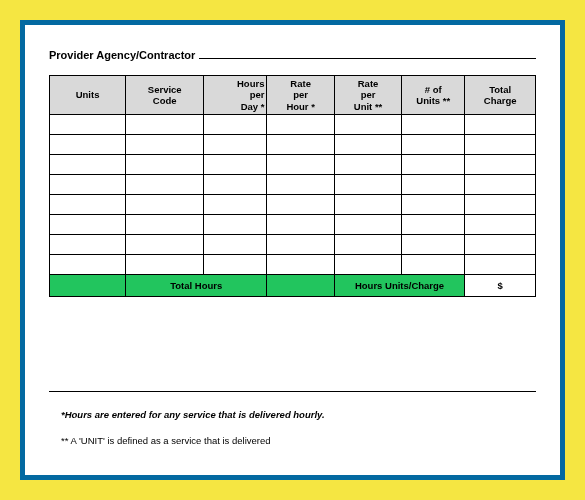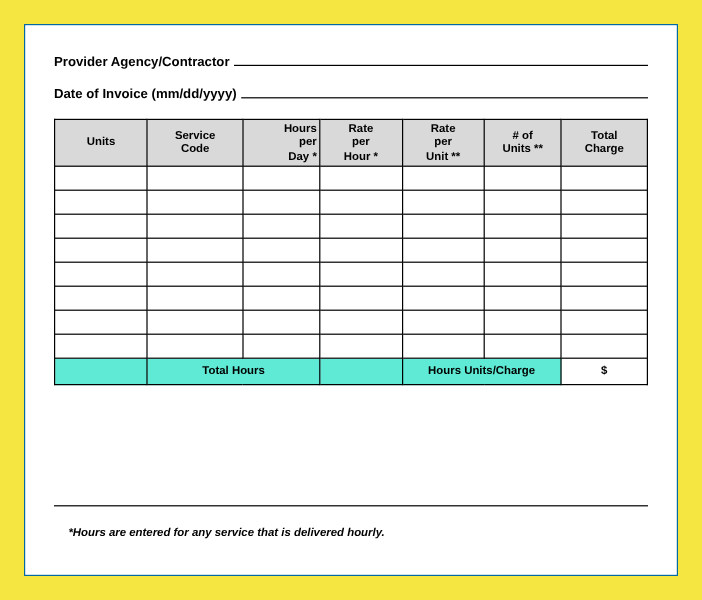--- a/index.html
+++ b/index.html
@@ -16,21 +16,21 @@
       font-size: 11px;
       display: flex;
       align-items: center;
       justify-content: center;
     }
 
     .page {
       width: 545px;
       height: 460px;
       background: #ffffff;
-      border: 1px solid #0369a1;
+      border: 5px solid #0369a1;
       padding: 20px 24px 16px 24px;
       display: flex;
       flex-direction: column;
       gap: 0;
     }
 
     .form-line {
       display: flex;
       align-items: baseline;
       margin-bottom: 10px;
@@ -84,21 +84,21 @@
 
     .col-date { width: 70px; }
     .col-service { width: 72px; }
     .col-hours { width: 58px; text-align: right; }
     .col-rate-hour { width: 62px; }
     .col-rate-unit { width: 62px; }
     .col-units { width: 58px; }
     .col-total { width: 65px; }
 
     .footer-row td {
-      background: #5eead4;
+      background: #22c55e;
       font-weight: bold;
       font-size: 9.5px;
     }
 
     .footer-row td.dollar {
       background: #ffffff;
       font-weight: bold;
     }
 
     .notes {
@@ -121,24 +121,20 @@
 </head>
 <body>
 
 <div class="page">
 
   <div class="form-line">
     <span class="form-line-label">Provider Agency/Contractor</span>
     <div class="form-underline"></div>
   </div>
 
-  <div class="form-line">
-    <span class="form-line-label">Date of Invoice (mm/dd/yyyy)</span>
-    <div class="form-underline"></div>
-  </div>
 
 
   <div class="table-wrapper">
     <table>
       <thead>
         <tr>
           <th class="col-date">Units</th>
           <th class="col-service">Service<br>Code</th>
           <th class="col-hours">Hours<br>per<br>Day *</th>
           <th class="col-rate-hour">Rate<br>per<br>Hour *</th>
@@ -228,15 +224,16 @@
           <td></td>
           <td colspan="2">Hours Units/Charge</td>
           <td class="dollar">$</td>
         </tr>
       </tfoot>
     </table>
   </div>
 
   <div class="notes">
     <p>*Hours are entered for any service that is delivered hourly.</p>
+    <p>** A 'UNIT' is defined as a service that is delivered</p>
   </div>
 
 </div>
 
 </body></html>

